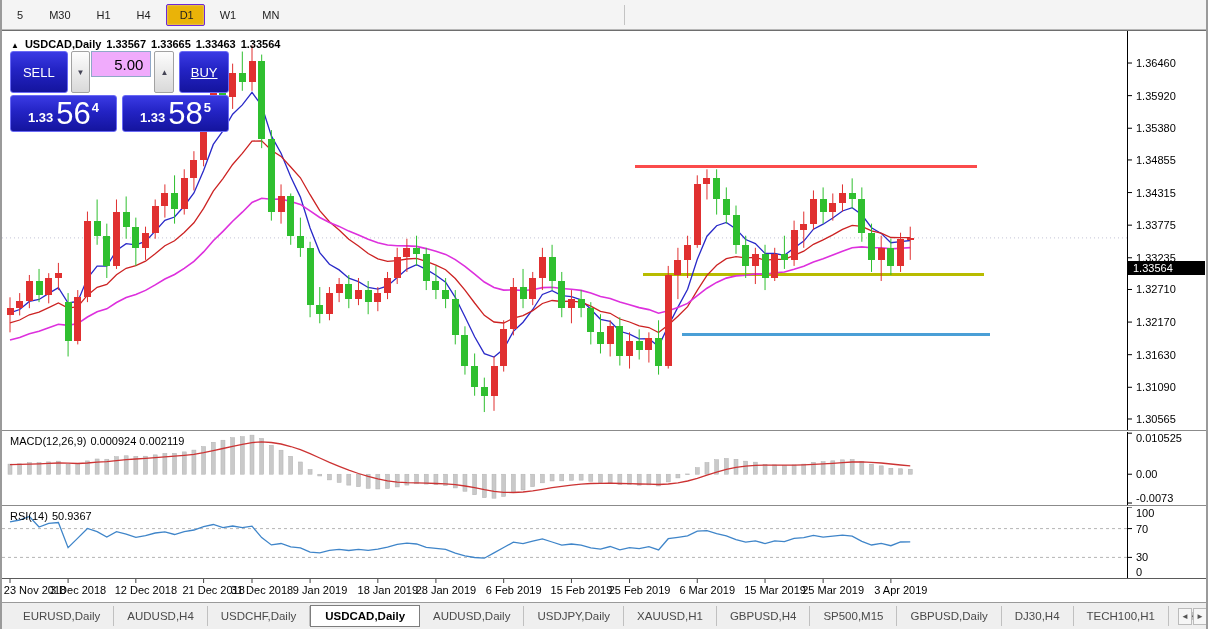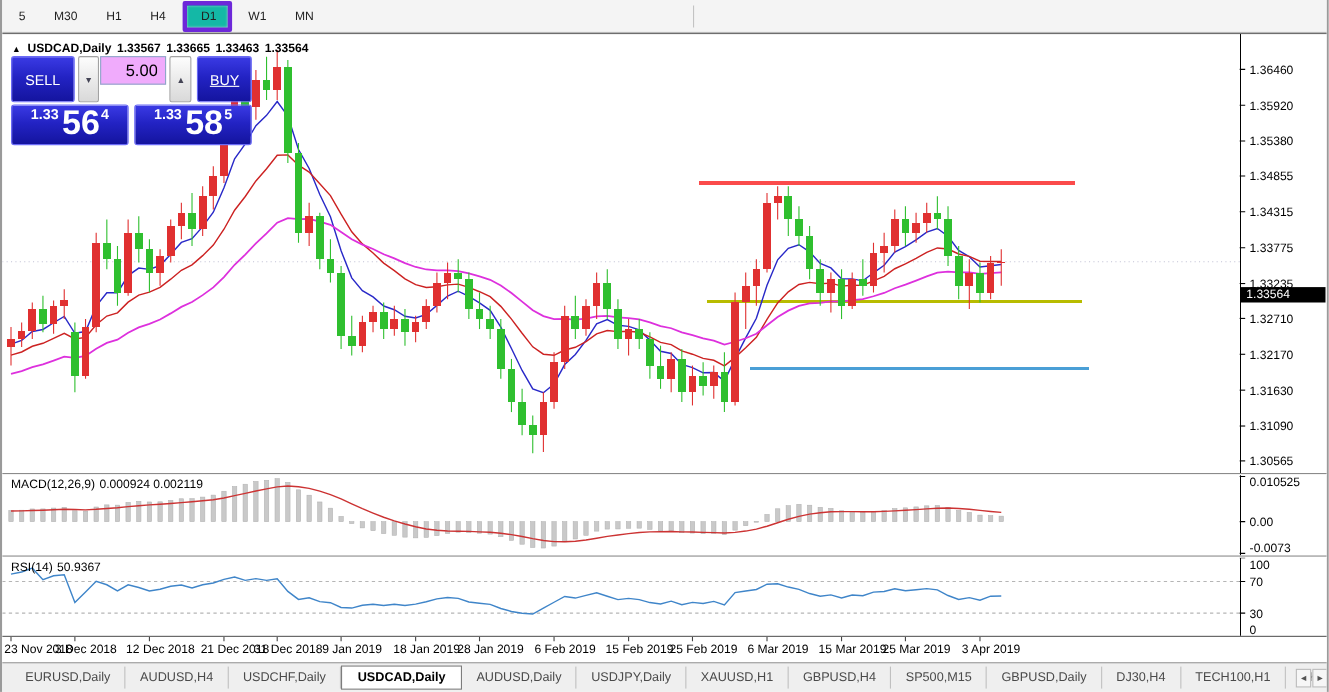--- a/index.html
+++ b/index.html
@@ -1,43 +1,43 @@
 <!DOCTYPE html>
 <html><head>
 <meta charset="utf-8">
 <style>
   html,body{margin:0;padding:0;background:#d4d0c8;}
   *{box-sizing:border-box;font-family:"Liberation Sans","DejaVu Sans",sans-serif;}
   #app{position:relative;width:1208px;height:629px;background:#fff;overflow:hidden;border-left:2px solid #9a9a9a;border-right:2px solid #9a9a9a;}
   
   #toolbar{position:absolute;left:0;top:0;width:1208px;height:30px;background:#f4f4f4;border-bottom:1px solid #b7b7b7;display:flex;align-items:center;padding-left:4px;}
   .tf-btn{font-size:11px;color:#222;padding:4px 10px;margin-right:4px;border:1px solid transparent;border-radius:2px;cursor:default;}
-  .tf-btn.active{background:#14b8a6;border:4px solid #6d28d9;box-shadow:inset 0 0 2px #ddd;padding-left:13px;}
+  .tf-btn.active{background:#eab308;border:1px solid #6d28d9;box-shadow:inset 0 0 2px #ddd;padding-left:13px;}
   .tb-sep{width:1px;height:20px;background:#c3c3c3;margin-left:330px;}
   
   #chart-body{position:absolute;left:0;top:30px;width:1208px;height:572px;background:#fff;border-top:1px solid #6e6e6e;}
   svg{position:absolute;left:0;}
   svg text{font-family:"Liberation Sans","DejaVu Sans",sans-serif;font-size:11px;fill:#000;}
   .panel-sep{position:absolute;left:0;width:1208px;height:2px;background:#fff;border-top:1px solid #8b8b8b;}
   
   #title-row{position:absolute;left:9px;top:7px;display:flex;align-items:baseline;font-size:11px;font-weight:700;color:#000;z-index:5;}
   #title-row .tri{font-size:8px;margin-right:6px;}
   #title-row span.num{margin-left:5px;font-weight:700;}
   
   #trade-panel{position:absolute;left:8px;top:20px;width:219px;height:66px;z-index:6;}
   .tp-row1{display:flex;height:42px;}
   .btn-blue{background:linear-gradient(180deg,#3a3ae4 0%,#2323c4 45%,#14149e 100%);border:1px solid #6a6af5;border-radius:3px;color:#fff;display:flex;align-items:center;justify-content:center;}
   #sell-btn{width:58px;font-size:13px;}
   #buy-btn{width:50px;font-size:13px;margin-left:5px;text-decoration:underline;}
   .spin-btn{width:20px;margin-left:3px;background:linear-gradient(180deg,#fdfdfd,#d9d9d9);border:1px solid #a2a2a2;border-radius:2px;color:#445;font-size:8px;display:flex;align-items:center;justify-content:center;}
   #vol-input{width:60px;height:26px;border:1px solid #8fa8c8;font-size:15px;text-align:right;padding-right:7px;margin-left:1px;color:#000;background:#f0abfc;}
   .tp-row2{display:flex;height:37px;margin-top:2px;}
-  .quote-btn{flex:1;display:flex;align-items:flex-start;justify-content:center;padding-bottom:2px;}
+  .quote-btn{flex:1;display:flex;align-items:flex-end;justify-content:center;padding-bottom:2px;}
   .quote-btn .small{font-size:13px;font-weight:700;margin-right:3px;margin-bottom:4px;}
-  .quote-btn .big{font-size:31px;font-weight:700;line-height:31px;}
+  .quote-btn .big{font-size:31px;font-weight:400;line-height:31px;}
   .quote-btn .sup{font-size:13px;font-weight:700;margin-left:1px;margin-bottom:14px;}
   #sell-quote{margin-right:5px;}
   
   .ind-label{position:absolute;left:8px;font-size:11px;color:#000;z-index:4;}
   .ind-label span{margin-right:4px;}
   
   #price-tag{position:absolute;left:1126px;width:77px;height:14px;background:#000;color:#fff;font-size:11px;line-height:14px;padding-left:5px;z-index:5;}
   
   #date-axis{position:absolute;left:0;top:578px;width:1208px;height:24px;background:#fff;border-top:1px solid #5a5a5a;}
   

